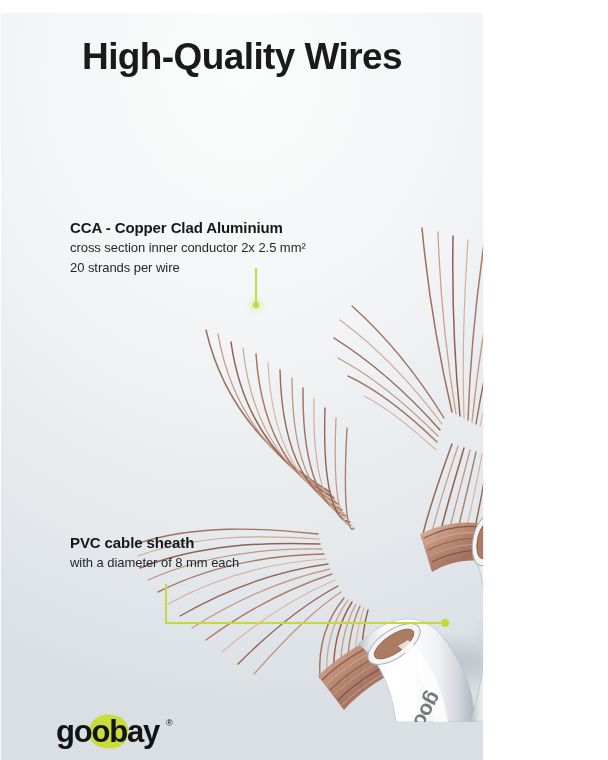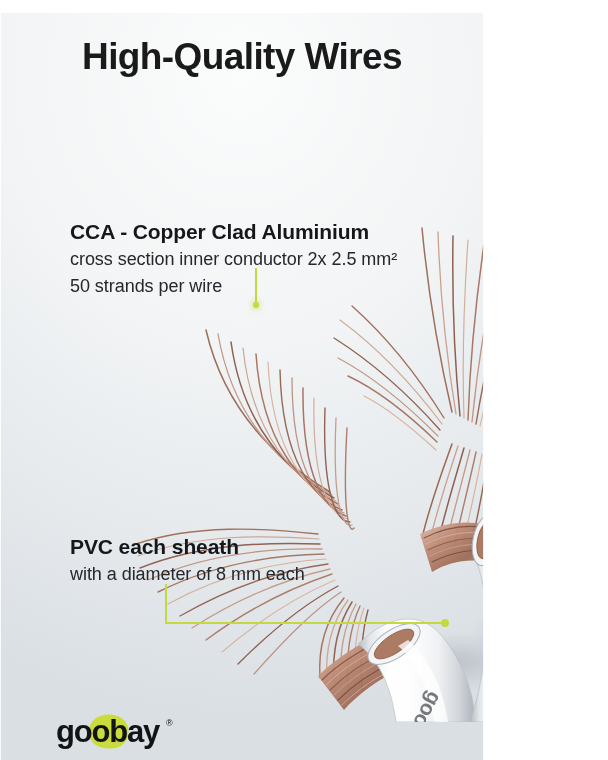--- a/index.html
+++ b/index.html
@@ -26,25 +26,25 @@
     letter-spacing:-0.6px;line-height:1.05;margin:0;
   }
   .subtitle{
     font-size:27px;font-weight:300;color:#2f3437;
     letter-spacing:-0.2px;line-height:1.15;margin:8px 0 0 0;
   }
 
   
   .anno{position:absolute;}
   .anno h3{
-    margin:0;font-size:21px;font-weight:bold;color:#15181a;
+    margin:0;font-size:15px;font-weight:bold;color:#15181a;
     letter-spacing:-0.1px;line-height:1.35;
   }
   .anno p{
-    margin:1px 0 0 0;font-size:18px;font-weight:400;color:#24282b;
+    margin:1px 0 0 0;font-size:13px;font-weight:400;color:#24282b;
     letter-spacing:-0.05px;line-height:1.42;
   }
   #anno-cca{left:70px;top:206px;}
   #anno-pvc{left:70px;top:521px;}
 
   
   .leader{position:absolute;}
   #leader-cca{left:253px;top:256px;width:6px;height:46px;}
   #leader-cca .stem{
     position:absolute;left:2px;top:0;width:2px;height:38px;background:#c4d93f;
@@ -247,29 +247,29 @@
 
         <text x="512" y="420" transform="rotate(100 512 420)" font-family="'Liberation Sans',sans-serif" font-size="21" font-weight="bold" fill="#76787b" letter-spacing="-0.5">goobay</text>
       </g>
 
     </g>
   </svg>
 
   <div class="anno" id="anno-cca">
     <h3>CCA - Copper Clad Aluminium</h3>
     <p>cross section inner conductor 2x 2.5 mm²</p>
-    <p>50 strands per wire</p>
+    <p>20 strands per wire</p>
   </div>
   <div class="leader" id="leader-cca">
     <span class="stem"></span>
     <span class="tip"></span>
   </div>
 
   <div class="anno" id="anno-pvc">
-    <h3>PVC each sheath</h3>
+    <h3>PVC cable sheath</h3>
     <p>with a diameter of 8 mm each</p>
   </div>
   <div class="leader" id="leader-pvc">
     <span class="v"></span>
     <span class="h"></span>
     <span class="tip"></span>
   </div>
 
   <svg id="logo" viewBox="0 0 150 40">
 

